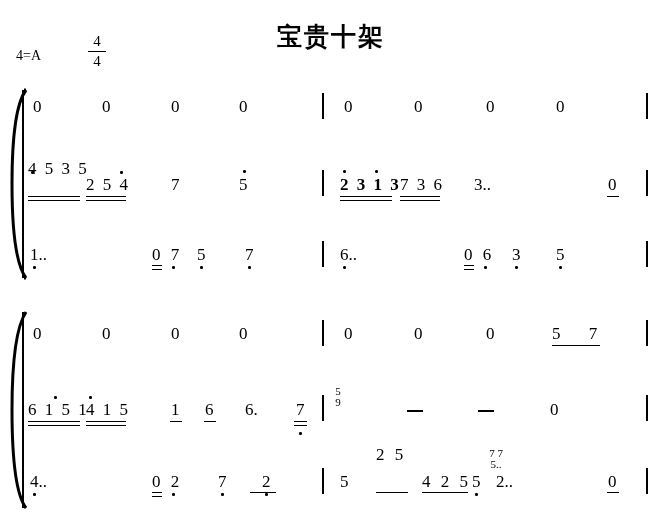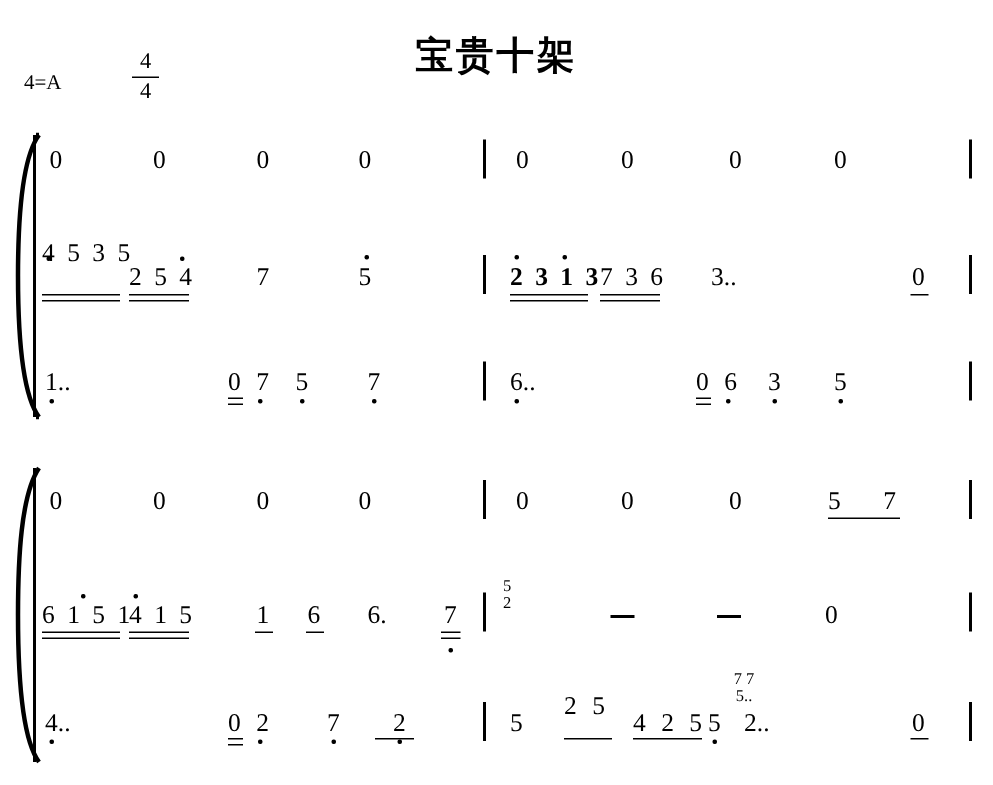--- a/index.html
+++ b/index.html
@@ -239,21 +239,21 @@
 
   <div class="n" style="left:245px; top:401px;">6.</div>
   <div class="n" style="left:296px; top:401px;">7</div>
   <div class="beam" style="left:294px; top:421px; width:13px;"></div>
   <div class="beam" style="left:294px; top:425px; width:13px;"></div>
   <div class="dot" style="left:299px; top:432px;"></div>
 
   <div class="barline" style="left:322px; top:395px; height:26px;"></div>
 
   <div class="stack" style="left:332px; top:386px; width:12px;">
-    <span>5 2</span>
+    <span>5 9</span>
   </div>
 
   <div class="dash" style="left:407px; top:410px; width:16px;"></div>
   <div class="dash" style="left:478px; top:410px; width:16px;"></div>
   <div class="n" style="left:550px; top:401px;">0</div>
 
   <div class="barline" style="left:646px; top:395px; height:26px;"></div>
 
   <div class="n" style="left:30px; top:473px;">4..</div>
   <div class="dot" style="left:33px; top:493px;"></div>
@@ -266,21 +266,21 @@
   <div class="n" style="left:218px; top:473px;">7</div>
   <div class="dot" style="left:221px; top:493px;"></div>
 
   <div class="n" style="left:262px; top:473px;">2</div>
   <div class="dot" style="left:265px; top:493px;"></div>
   <div class="beam" style="left:250px; top:492px; width:26px;"></div>
 
   <div class="barline" style="left:322px; top:468px; height:26px;"></div>
 
   <div class="n" style="left:340px; top:473px;">5</div>
-  <div class="n" style="left:376px; top:462px; letter-spacing:3px;">2 5</div>
+  <div class="n" style="left:376px; top:446px; letter-spacing:3px;">2 5</div>
   <div class="beam" style="left:376px; top:492px; width:32px;"></div>
   <div class="n" style="left:422px; top:473px; letter-spacing:3px;">4 2 5</div>
   <div class="beam" style="left:422px; top:492px; width:46px;"></div>
   <div class="n" style="left:472px; top:473px;">5</div>
   <div class="dot" style="left:475px; top:493px;"></div>
 
   <div class="stack" style="left:485px; top:448px; width:22px;">
     <span>7 7 5..</span>
   </div>
 

